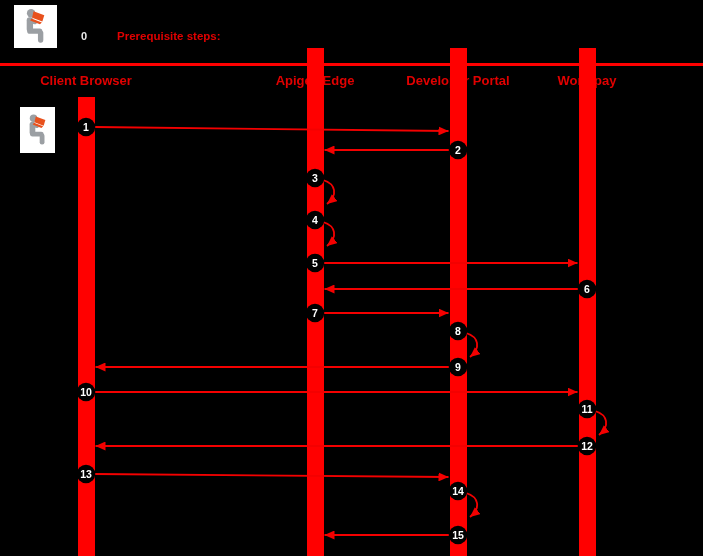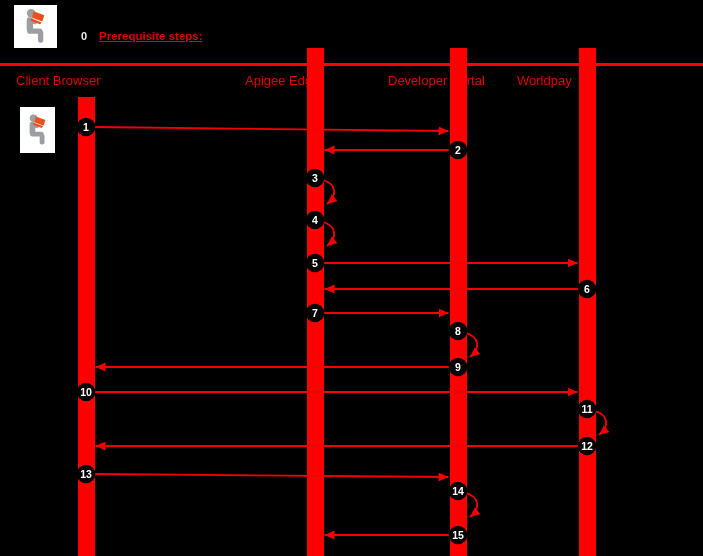--- a/index.html
+++ b/index.html
@@ -23,27 +23,27 @@
   .icon-actor{left:20px;top:107px;width:35px;height:46px;}
   .icon-badge svg{width:100%;height:100%;}
   .i-gray{fill:var(--icon-gray);}
   .i-orange{fill:var(--icon-orange);}
   .circle0{
     position:absolute;left:75px;top:27px;width:18px;height:18px;border-radius:50%;
     background:var(--circle-fill);color:#e9e9e9;display:flex;align-items:center;justify-content:center;
     font-size:11px;font-weight:bold;
   }
   .prereq{
-    position:absolute;left:99px;top:30px;color:var(--label-red);
-    font-size:11.5px;font-weight:bold;white-space:nowrap;text-decoration:underline;
+    position:absolute;left:117px;top:30px;color:var(--label-red);
+    font-size:11.5px;font-weight:bold;white-space:nowrap;
   }
   .topline{position:absolute;left:0;top:63px;width:703px;height:3px;background:var(--red);}
   .ll-label{
-    position:absolute;top:73px;width:140px;color:var(--label-red);
-    font-size:13px;font-weight:normal;line-height:16px;white-space:nowrap;
+    position:absolute;top:73px;width:140px;text-align:center;color:var(--label-red);
+    font-size:13px;font-weight:bold;line-height:16px;white-space:nowrap;
   }
   .ll-bar{position:absolute;background:var(--red);}
   #overlay{position:absolute;left:0;top:0;}
   #overlay .arrow{stroke:var(--arrow-red);stroke-width:1.8;fill:none;}
   #overlay marker path{fill:var(--arrow-red);}
   #overlay .step-circle{fill:var(--circle-fill);}
   #overlay .step-num{
     fill:var(--circle-text);font-size:10.5px;font-weight:bold;
     font-family:"Liberation Sans",sans-serif;text-anchor:middle;
   }

